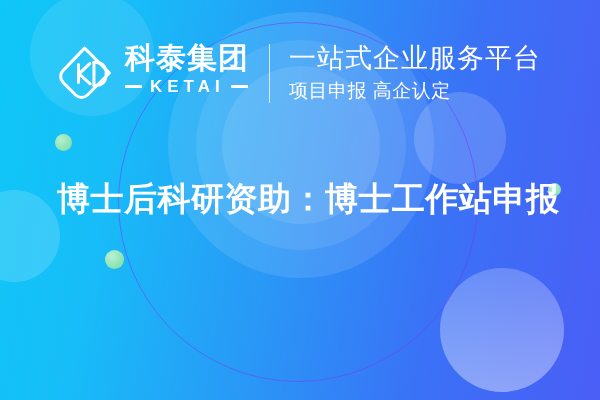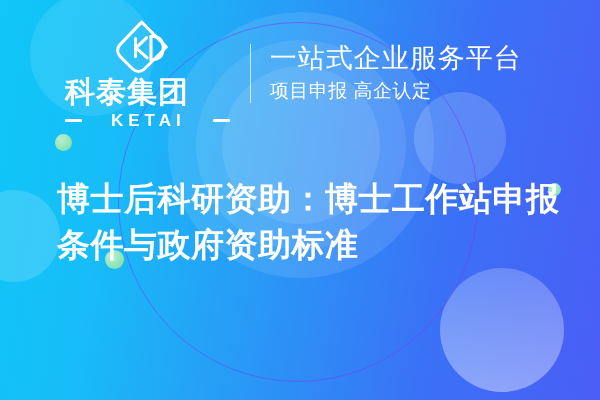--- a/index.html
+++ b/index.html
@@ -83,23 +83,22 @@
   .header {
     position: absolute;
     left: 0; top: 32px;
     width: 600px;
     height: 82px;
     display: flex;
     align-items: center;
   }
   .brand {
     display: flex;
-    align-items: center;
+    align-items: flex-start;
     margin-left: 56px;
-    flex-direction: column;
   }
   .brand-mark {
     width: 60px;
     height: 60px;
     flex: none;
   }
   .brand-words {
     margin-left: 9px;
     display: flex;
     flex-direction: column;
@@ -111,21 +110,20 @@
     font-weight: bold;
     letter-spacing: 1px;
     line-height: 1;
     white-space: nowrap;
   }
   .brand-en-row {
     display: flex;
     align-items: center;
     margin-top: 5px;
     white-space: nowrap;
-    gap: 21px;
   }
   .brand-dash {
     display: block;
     width: 17px;
     height: 3px;
     background: #ffffff;
     border-radius: 1px;
   }
   .brand-en {
     color: #ffffff;
@@ -223,16 +221,15 @@
 
     <div class="tagline">
       <div class="tagline-main">一站式企业服务平台</div>
       <div class="tagline-sub">项目申报 高企认定</div>
     </div>
 
   </div>
 
   <div class="title-block">
     <div class="title-line">博士后科研资助：博士工作站申报</div>
-    <div class="title-line">条件与政府资助标准</div>
   </div>
 
 </div>
 
 </body></html>

